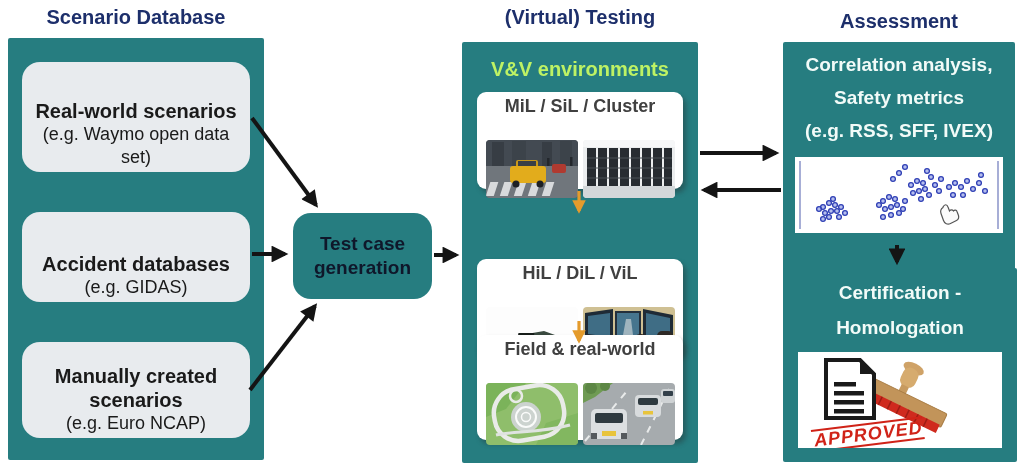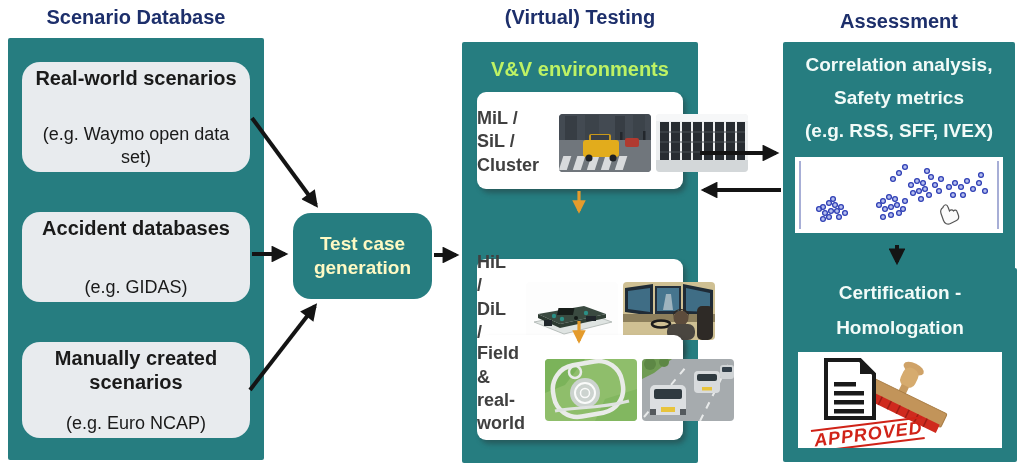--- a/index.html
+++ b/index.html
@@ -2,32 +2,32 @@
 <html><head>
 <meta charset="utf-8">
 <style>
   html,body{margin:0;padding:0;background:#fff;font-family:"Liberation Sans",sans-serif;}
   .canvas{position:relative;width:1024px;height:476px;background:#fff;overflow:hidden;}
   .col-title{position:absolute;text-align:center;font-weight:bold;font-size:20px;color:#1d2f6b;}
   .teal{background:#267d80;}
   .panel{position:absolute;border-radius:2px;}
   
   .gray-box{position:absolute;left:14px;width:228px;background:#e8ebee;border-radius:18px;
-    display:flex;flex-direction:column;justify-content:space-between;align-items:center;text-align:center;
+    display:flex;flex-direction:column;justify-content:flex-end;align-items:center;text-align:center;
     padding:4px 12px;box-sizing:border-box;color:#1a1a1a;}
   .gray-box .t{font-weight:bold;font-size:20px;line-height:1.2;}
   .gray-box .s{font-size:18px;line-height:1.25;}
   
   .tc-box{position:absolute;left:293px;top:213px;width:139px;height:86px;border-radius:18px;
     display:flex;align-items:center;justify-content:center;text-align:center;
-    color:#fef9c3;font-weight:bold;font-size:19px;line-height:1.25;padding:0 14px;box-sizing:border-box;}
+    color:#0f172a;font-weight:bold;font-size:19px;line-height:1.25;padding:0 14px;box-sizing:border-box;}
   
   .vv-title{position:absolute;left:0;right:0;top:16px;text-align:center;color:#bef264;font-weight:bold;font-size:20px;}
   .level-box{position:absolute;left:15px;width:206px;background:#fff;border-radius:9px;
-    box-shadow:3px 4px 5px rgba(40,40,40,.38);display:flex;align-items:center;
+    box-shadow:3px 4px 5px rgba(40,40,40,.38);display:flex;flex-direction:column;align-items:center;
     padding-top:3px;box-sizing:border-box;gap:20px;}
   .level-label{font-weight:bold;font-size:18px;color:#404040;line-height:1.3;}
   .img-row{display:flex;gap:5px;margin-top:2px;}
   .img-row svg{border-radius:4px;}
   
   .assess-line{position:absolute;left:0;right:0;text-align:center;color:#f2fbf8;font-weight:bold;font-size:19px;}
   .white-img{position:absolute;background:#fff;border-radius:2px;}
   
   .overlay{position:absolute;left:0;top:0;width:1024px;height:476px;pointer-events:none;}
 </style>

